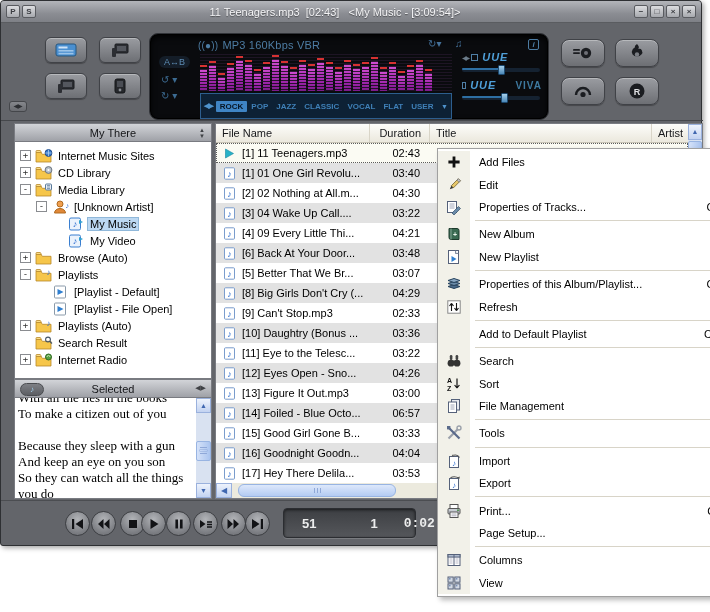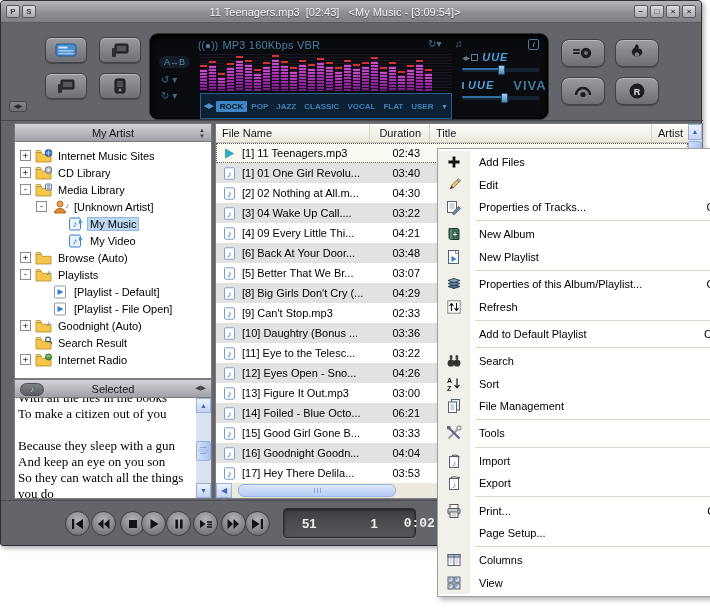--- a/index.html
+++ b/index.html
@@ -55,21 +55,21 @@
     color:#3f80b8; padding:12px 3px; }
   .preset-arrows { color:#4f93cc; font-size:7px; margin-right:3px; letter-spacing:-1px;}
   .preset-item { padding:1px 4px; border-radius:1px; white-space:nowrap; }
   .preset-item.active { background:#3f84c4; color:#071523; }
   .preset-caret { margin-left:auto; color:#4f93cc; font-size:7px; }
   .d-right { position:absolute; left:312px; top:16px; width:80px; }
   .fx-row { display:flex; align-items:center; height:14px; color:#4f9fd8; }
   .fx-arr { font-size:6px; color:#6b7c8a; letter-spacing:-1px; margin-right:2px; }
   .fx-chk { width:7px; height:7px; border:1px solid #4f7fa6; margin-right:4px; }
   .fx-name { font-size:11px; font-weight:bold; font-style:italic; letter-spacing:1px; }
-  .fx-suffix { font-size:13px; letter-spacing:1px; color:#3e799f; margin-left:19px; font-weight:bold;}
+  .fx-suffix { font-size:10px; letter-spacing:1px; color:#3e799f; margin-left:19px; font-weight:bold;}
   .slider { position:relative; width:78px; height:4px; background:#152231; border-radius:2px; margin:4px 0 6px 0; }
   .slider .fill { width:52%; height:2px; background:#2e6fa3; margin-top:1px; border-radius:1px; }
   .slider .thumb { position:absolute; top:-3px; width:7px; height:10px; border:1px solid #1d4a70;
     border-radius:1px; background:linear-gradient(#a6cfea,#4b88b8); }
 
   
   .mediapanel { position:absolute; left:0; top:119px; width:702px; height:380px; border-top:1px solid #45474b; }
   .panel-hdr { height:19px; background:linear-gradient(#d2d4d8,#9fa1a7); border:1px solid #797b81;
     font-size:11px; color:#141518; display:flex; align-items:center; justify-content:center; position:relative; }
   .updown { position:absolute; right:6px; top:3px; display:flex; flex-direction:column; font-size:6px;
@@ -407,21 +407,21 @@
             </svg>
       </span>
     </div>
     <div class="collapse-btn">◀▶</div>
   </div>
 
   <div class="mediapanel">
 
     <div class="sidebar">
       <div class="panel-hdr">
-        <span>My Artist</span>
+        <span>My There</span>
         <span class="updown">
               <span>▲</span>
               <span>▼</span>
             </span>
       </div>
       <div class="tree" id="tree">
             <div class="tree-item" style="padding-left: 5px;">
               <span class="expander">+</span>
               <span class="tree-ico">
                 <svg width="18" height="14" viewBox="0 0 18 14">
@@ -533,21 +533,21 @@
             </div>
             <div class="tree-item" style="padding-left: 5px;">
               <span class="expander">+</span>
               <span class="tree-ico">
                 <svg width="18" height="14" viewBox="0 0 18 14">
                   <path d="M1 3.5 h5 l1.4 1.8 H16 V13 H1z" fill="#f6c64a" stroke="#b8882a" stroke-width=".8"></path>
                   <path d="M1 3.5 V2.2 a.7 .7 0 0 1 .7 -.7 h3.6 l1.2 2z" fill="#fbdf8a" stroke="#b8882a" stroke-width=".8"></path>
                   <text x="13.5" y="7" font-size="8" text-anchor="middle" fill="#2f6fd0" font-weight="bold">♪</text>
                 </svg>
               </span>
-              <span class="tree-label">Goodnight (Auto)</span>
+              <span class="tree-label">Playlists (Auto)</span>
             </div>
             <div class="tree-item" style="padding-left: 5px;">
               <span class="exp-spacer"></span>
               <span class="tree-ico">
                 <svg width="18" height="14" viewBox="0 0 18 14">
                   <path d="M1 3.5 h5 l1.4 1.8 H16 V13 H1z" fill="#f6c64a" stroke="#b8882a" stroke-width=".8"></path>
                   <path d="M1 3.5 V2.2 a.7 .7 0 0 1 .7 -.7 h3.6 l1.2 2z" fill="#fbdf8a" stroke="#b8882a" stroke-width=".8"></path>
                   <circle cx="13" cy="3.5" r="2.4" fill="none" stroke="#456" stroke-width="1.1"></circle>
                   <path d="M14.8 5.3 L17 7.5" stroke="#456" stroke-width="1.2"></path>
                 </svg>
@@ -728,21 +728,21 @@
               <span class="c-dur">03:00</span>
             </div>
             <div class="row alt">
               <span class="c-icon">
                 <svg width="13" height="13">
                   <rect x="1.5" y="0.8" width="10" height="11.4" rx="1" fill="#fff" stroke="#7a9ccc"></rect>
                   <text x="6.5" y="10" font-size="9" text-anchor="middle" fill="#2f6fd0" font-weight="bold">♪</text>
                 </svg>
               </span>
               <span class="c-name">[14] Foiled - Blue Octo...</span>
-              <span class="c-dur">06:21</span>
+              <span class="c-dur">06:57</span>
             </div>
             <div class="row">
               <span class="c-icon">
                 <svg width="13" height="13">
                   <rect x="1.5" y="0.8" width="10" height="11.4" rx="1" fill="#fff" stroke="#7a9ccc"></rect>
                   <text x="6.5" y="10" font-size="9" text-anchor="middle" fill="#2f6fd0" font-weight="bold">♪</text>
                 </svg>
               </span>
               <span class="c-name">[15] Good Girl Gone B...</span>
               <span class="c-dur">03:33</span>

